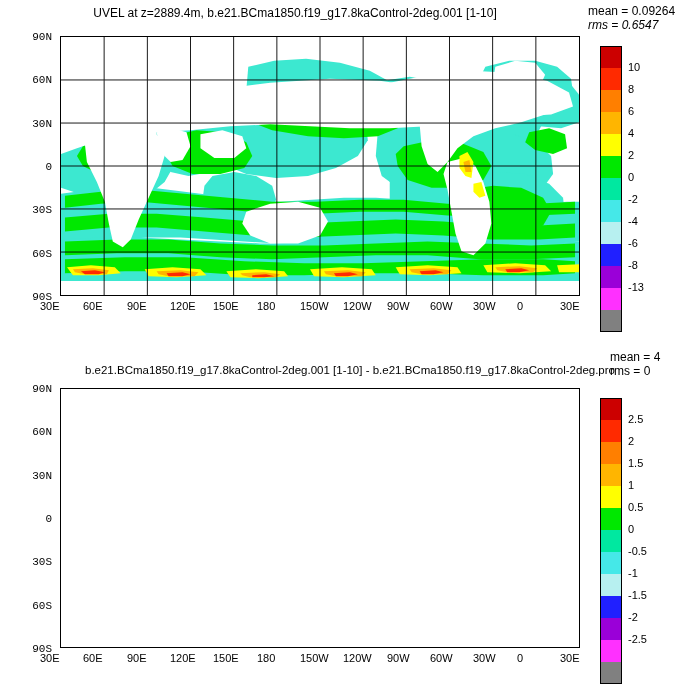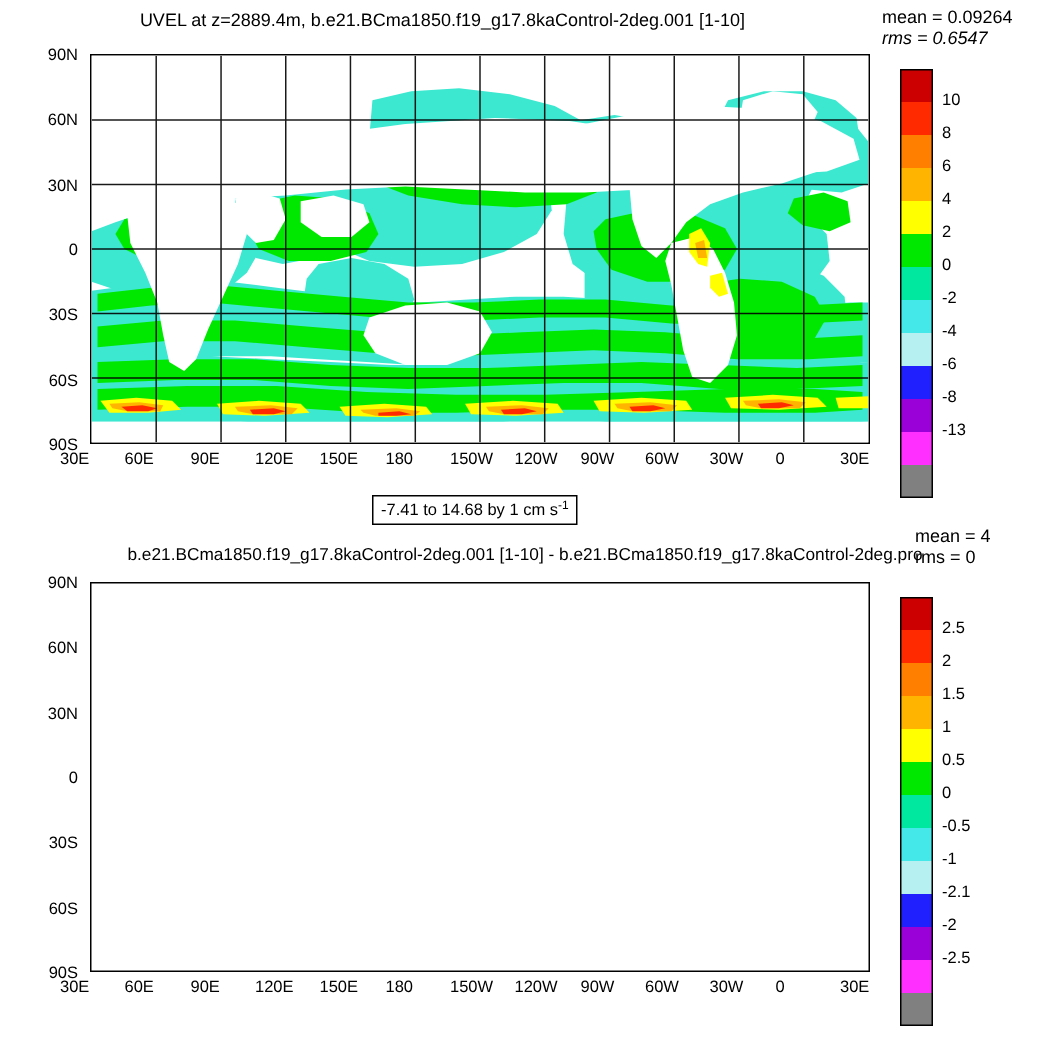--- a/index.html
+++ b/index.html
@@ -38,20 +38,21 @@
     box-sizing:border-box;
     overflow:hidden;
   }
 
   .tick-y{
     position:absolute;
     font-size:11px;
     text-align:right;
     width:34px;
     white-space:nowrap;
+    font-family:Liberation Mono, monospace;
   }
   .tick-x{
     position:absolute;
     font-size:11px;
     text-align:left;
     width:40px;
     white-space:nowrap;
   }
 
   .cbar{position:absolute;}
@@ -231,23 +232,20 @@
   <div class="tick-x" style="left:213px;top:300px;">150E</div>
   <div class="tick-x" style="left:257px;top:300px;">180</div>
   <div class="tick-x" style="left:300px;top:300px;">150W</div>
   <div class="tick-x" style="left:343px;top:300px;">120W</div>
   <div class="tick-x" style="left:387px;top:300px;">90W</div>
   <div class="tick-x" style="left:430px;top:300px;">60W</div>
   <div class="tick-x" style="left:473px;top:300px;">30W</div>
   <div class="tick-x" style="left:517px;top:300px;">0</div>
   <div class="tick-x" style="left:560px;top:300px;">30E</div>
 
-  <div class="range-box" style="left:248px;top:330px;">
-    <span>-7.41 to 14.68 by 1 cm s</span><sup>-1</sup>
-  </div>
 
   <div class="cbar" id="cbar-top" style="left:600px;top:46px;width:60px;height:242px;">
     <div class="swatch first" style="top:0px;height:22px;background:#cc0000"></div>
     <div class="swatch" style="top:22px;height:22px;background:#ff2a00"></div>
     <div class="swatch" style="top:44px;height:22px;background:#ff7f00"></div>
     <div class="swatch" style="top:66px;height:22px;background:#ffb500"></div>
     <div class="swatch" style="top:88px;height:22px;background:#ffff00"></div>
     <div class="swatch" style="top:110px;height:22px;background:#00e800"></div>
     <div class="swatch" style="top:132px;height:22px;background:#00e8a0"></div>
     <div class="swatch" style="top:154px;height:22px;background:#45e8e8"></div>
@@ -320,17 +318,17 @@
     <div class="swatch last" style="top:264px;height:22px;background:#808080"></div>
 
     <div class="clabel" style="top:15px;">2.5</div>
     <div class="clabel" style="top:37px;">2</div>
     <div class="clabel" style="top:59px;">1.5</div>
     <div class="clabel" style="top:81px;">1</div>
     <div class="clabel" style="top:103px;">0.5</div>
     <div class="clabel" style="top:125px;">0</div>
     <div class="clabel" style="top:147px;">-0.5</div>
     <div class="clabel" style="top:169px;">-1</div>
-    <div class="clabel" style="top:191px;">-2.1</div>
+    <div class="clabel" style="top:191px;">-1.5</div>
     <div class="clabel" style="top:213px;">-2</div>
     <div class="clabel" style="top:235px;text-align:right;">-2.5</div>
   </div>
 </div>
 
 </body></html>

